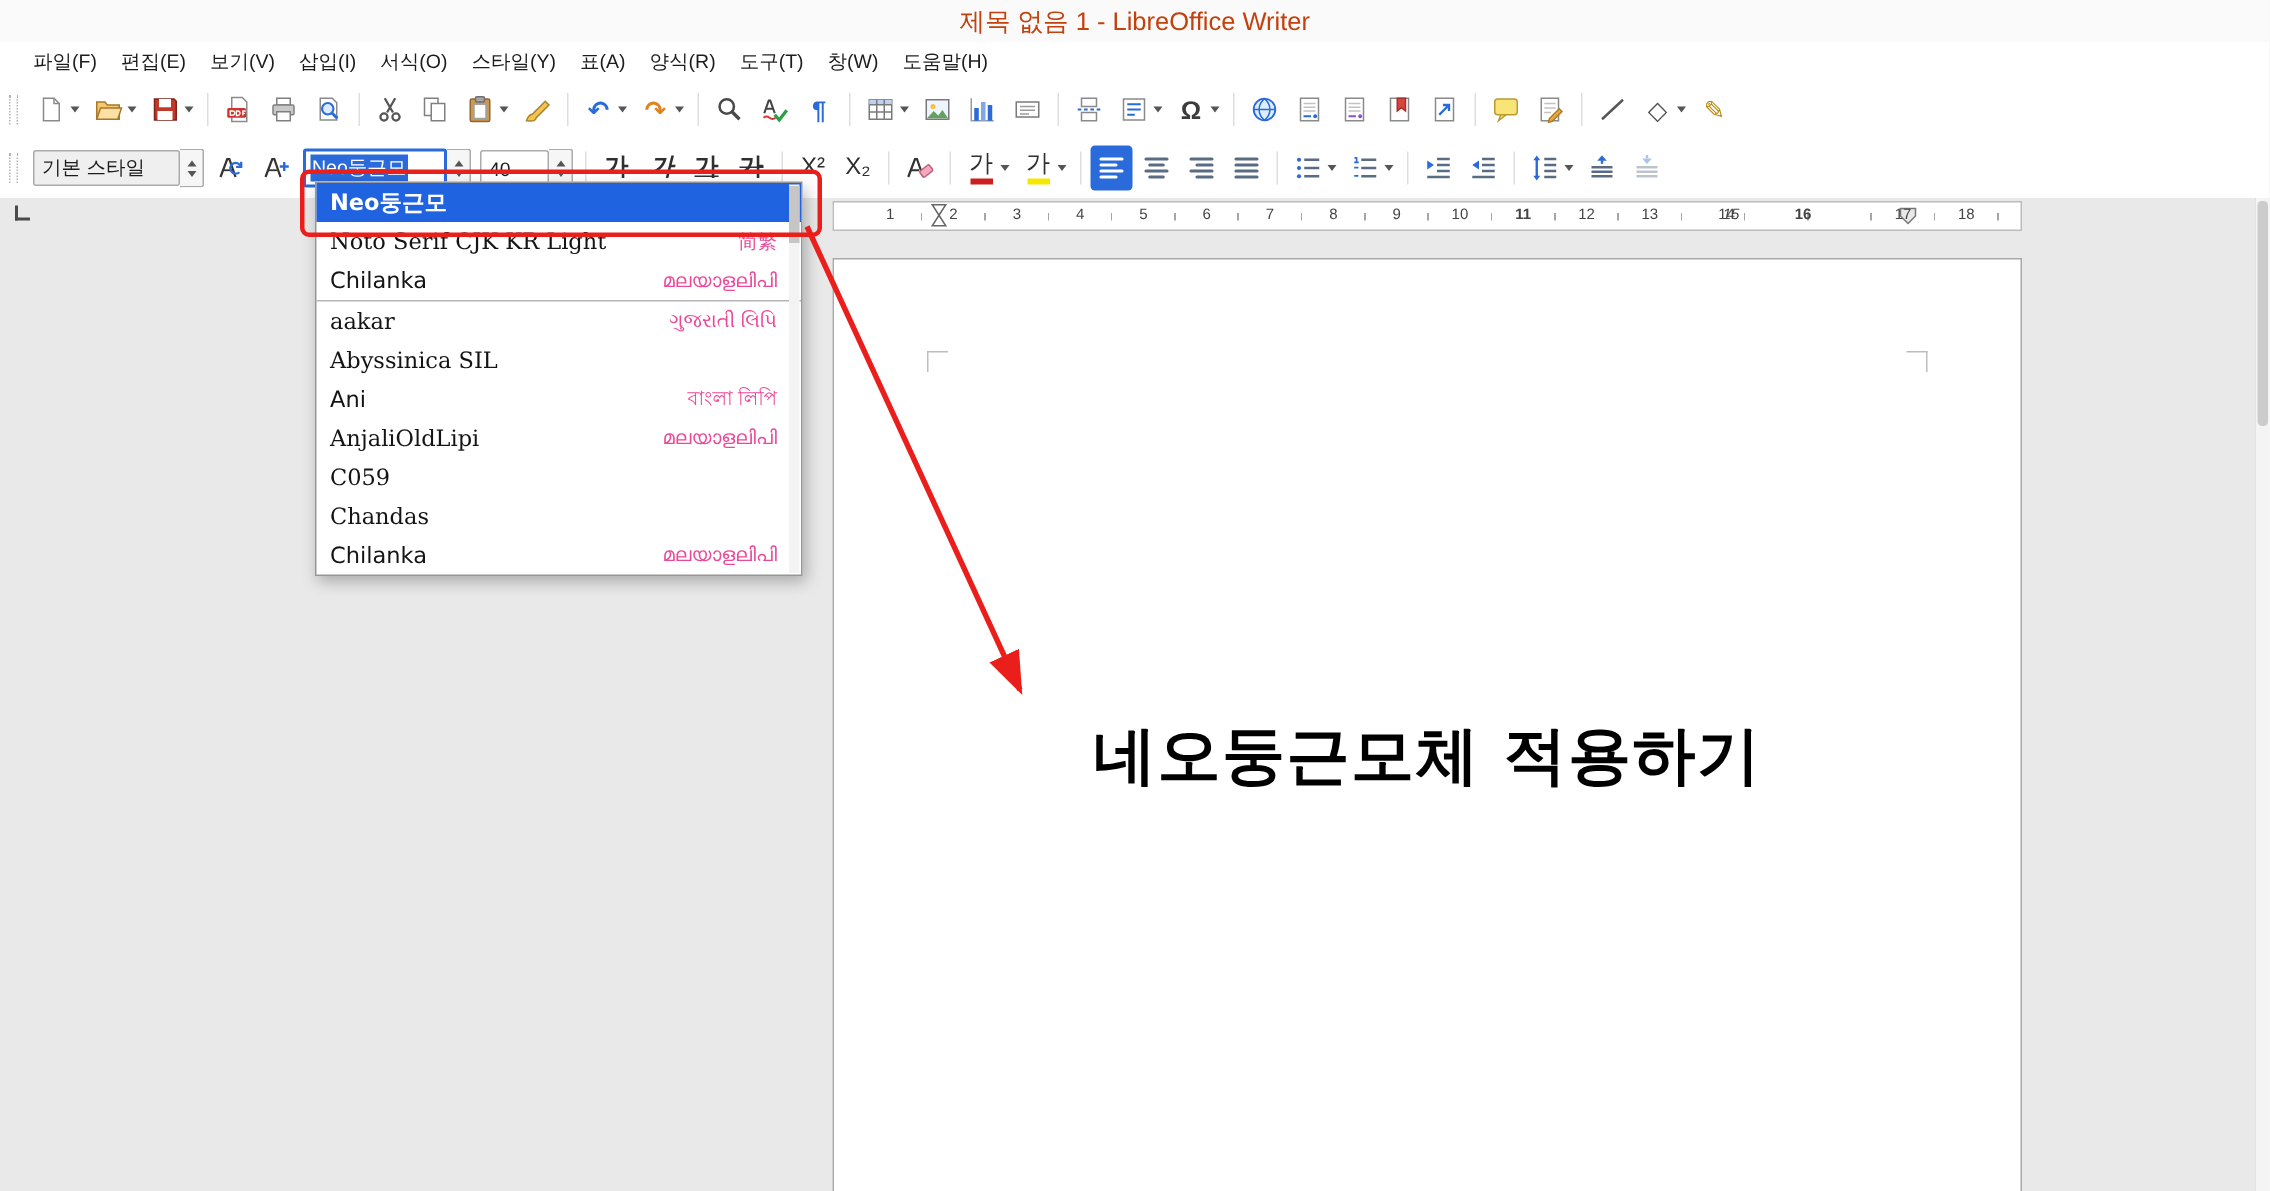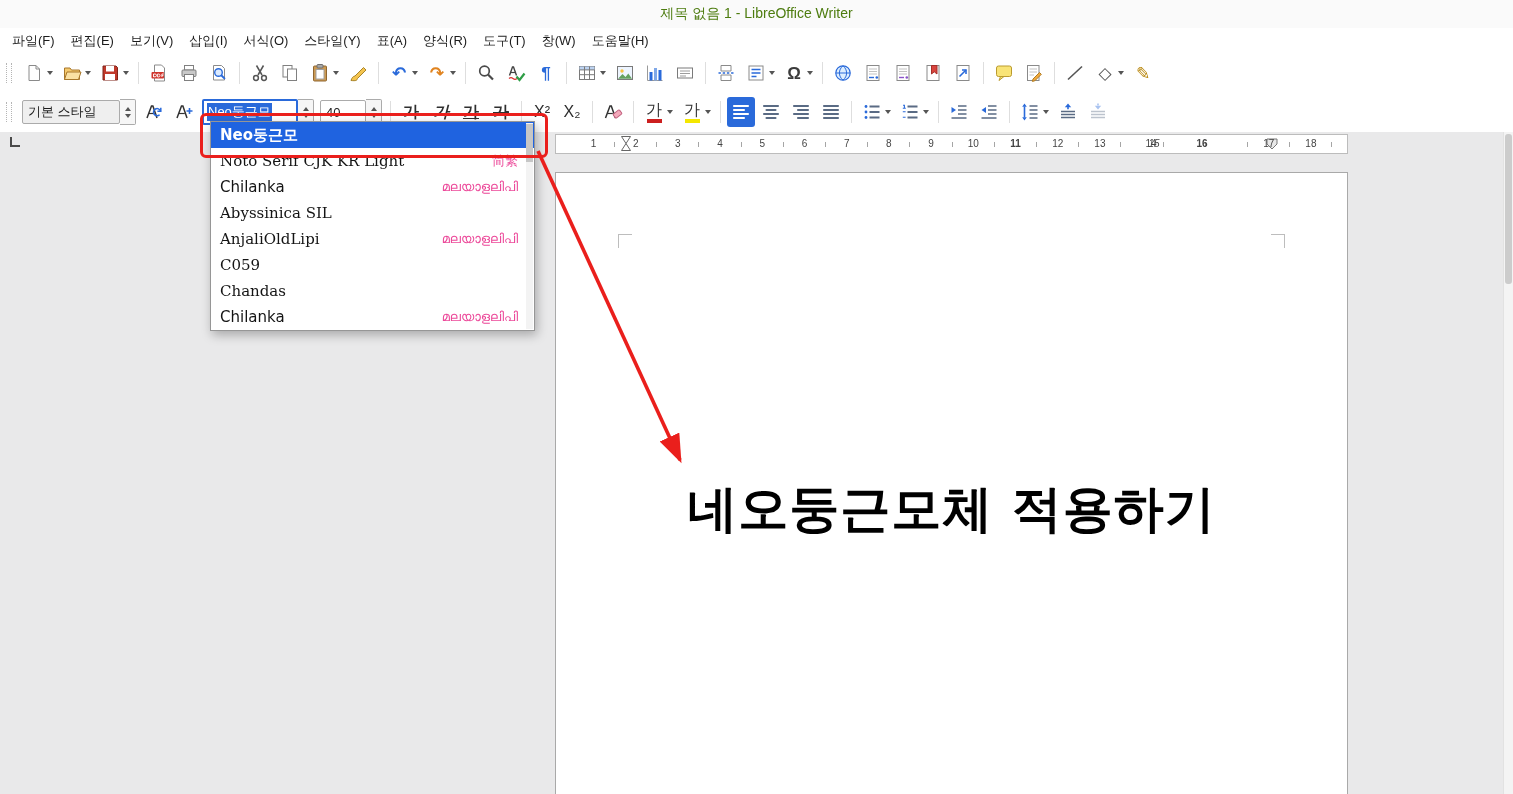--- a/index.html
+++ b/index.html
@@ -1,22 +1,22 @@
 <!DOCTYPE html>
 <html><head>
 <meta charset="utf-8">
 <style>
   html,body{margin:0;padding:0}
   body{width:1513px;height:794px;font-family:"Liberation Sans","DejaVu Sans",sans-serif;background:#fff}
   .app{position:relative;width:1513px;height:794px;overflow:hidden;background:#fff}
 
   .titlebar{height:28px;display:flex;align-items:center;justify-content:center;background:#fafafa}
-  .title{font-size:14px;color:#4d7c0f}
-
-  .menubar{height:26px;display:flex;align-items:center;padding:0 4px;background:#fff}
+  .title{font-size:17px;color:#c2410c}
+
+  .menubar{height:26px;display:flex;align-items:center;padding:0 14px;background:#fff}
   .menu-item{font-size:13px;color:#1c1c1c;padding:3px 8px;border-radius:4px;cursor:default;white-space:nowrap}
 
   .toolbar{display:flex;align-items:center;background:#fff;padding:0 4px}
   .std{height:38px}
   .fmt{height:40px;border-bottom:1px solid #d8d8d8}
   .grip{width:4px;height:20px;border-left:1px dotted #b5b5b5;border-right:1px dotted #b5b5b5;margin:0 7px 0 2px}
   .sep{width:1px;height:22px;background:#dedede;margin:0 5px}
   .tb{display:flex;align-items:center;height:30px;padding:0 3px;border-radius:3px;margin:0 1px}
   .tb.active{background:#2a6ada}
   .tb.disabled{opacity:.4}
@@ -48,21 +48,21 @@
   .rnum{position:absolute;top:3px;transform:translateX(-50%);font-size:10px;color:#444}
   .ticks{position:absolute;left:0;top:0;right:0;bottom:0;background-image:repeating-linear-gradient(to right,#8f8f8f 0 1px,transparent 1px 42.2px);background-size:760px 5px;background-position:58px 7px;background-repeat:no-repeat;opacity:.8}
   .rmark{position:absolute}
   .m1{left:64px;top:0}
   .m2{left:710px;top:3px}
 
   .page{position:absolute;left:555px;top:40px;width:791px;height:660px;background:#fff;border:1px solid #a9a9a9}
   .cm{position:absolute;width:13px;height:13px}
   .tl{left:62px;top:61px;border-left:1px solid #bdbdbd;border-top:1px solid #bdbdbd}
   .tr{left:715px;top:61px;border-right:1px solid #bdbdbd;border-top:1px solid #bdbdbd}
-  .doctext{position:absolute;left:0;width:100%;top:303px;text-align:center;font-size:50px;font-weight:800;color:#000;letter-spacing:1px;font-family:"DejaVu Sans",sans-serif}
+  .doctext{position:absolute;left:0;width:100%;top:303px;text-align:center;font-size:42px;font-weight:800;color:#000;letter-spacing:1px;font-family:"DejaVu Sans",sans-serif}
 
   .vscroll{position:absolute;right:0;top:0;width:9px;height:100%;background:#f4f4f4;border-left:1px solid #e2e2e2}
   .vthumb{position:absolute;right:1px;top:2px;width:7px;height:150px;background:#ccc;border-radius:3px}
 
   .fontdd{position:absolute;left:210px;top:121px;width:323px;background:#fff;border:1px solid #969696;box-shadow:2px 4px 10px rgba(0,0,0,.28);z-index:40}
   .fd-item{height:26px;display:flex;align-items:center;justify-content:space-between;padding:0 16px 0 9px;color:#141414}
   .fd-item.selected{background:#1f63e0;color:#fff}
   .fd-item.selected .fname{font-weight:600}
   .fd-item.group-start{border-top:1px solid #b6b6b6}
   .fname{font-size:15px;white-space:nowrap}
@@ -648,23 +648,31 @@
         <span class="sample" data-name="font-option-sample"></span>
       </div>
       <div class="fd-item" data-name="font-option">
         <span class="fname face-serif" data-name="font-option-name">Noto Serif CJK KR Light</span>
         <span class="sample" data-name="font-option-sample">简繁</span>
       </div>
       <div class="fd-item" data-name="font-option">
         <span class="fname face-sans" data-name="font-option-name">Chilanka</span>
         <span class="sample" data-name="font-option-sample">മലയാളലിപി</span>
       </div>
+      <div class="fd-item group-start" data-name="font-option">
+        <span class="fname face-serif" data-name="font-option-name">aakar</span>
+        <span class="sample" data-name="font-option-sample">ગુજરાતી લિપિ</span>
+      </div>
       <div class="fd-item" data-name="font-option">
         <span class="fname face-serif" data-name="font-option-name">Abyssinica SIL</span>
         <span class="sample" data-name="font-option-sample"></span>
+      </div>
+      <div class="fd-item" data-name="font-option">
+        <span class="fname face-sans" data-name="font-option-name">Ani</span>
+        <span class="sample" data-name="font-option-sample">বাংলা লিপি</span>
       </div>
       <div class="fd-item" data-name="font-option">
         <span class="fname face-serif" data-name="font-option-name">AnjaliOldLipi</span>
         <span class="sample" data-name="font-option-sample">മലയാളലിപി</span>
       </div>
       <div class="fd-item" data-name="font-option">
         <span class="fname face-serif" data-name="font-option-name">C059</span>
         <span class="sample" data-name="font-option-sample"></span>
       </div>
       <div class="fd-item" data-name="font-option">

